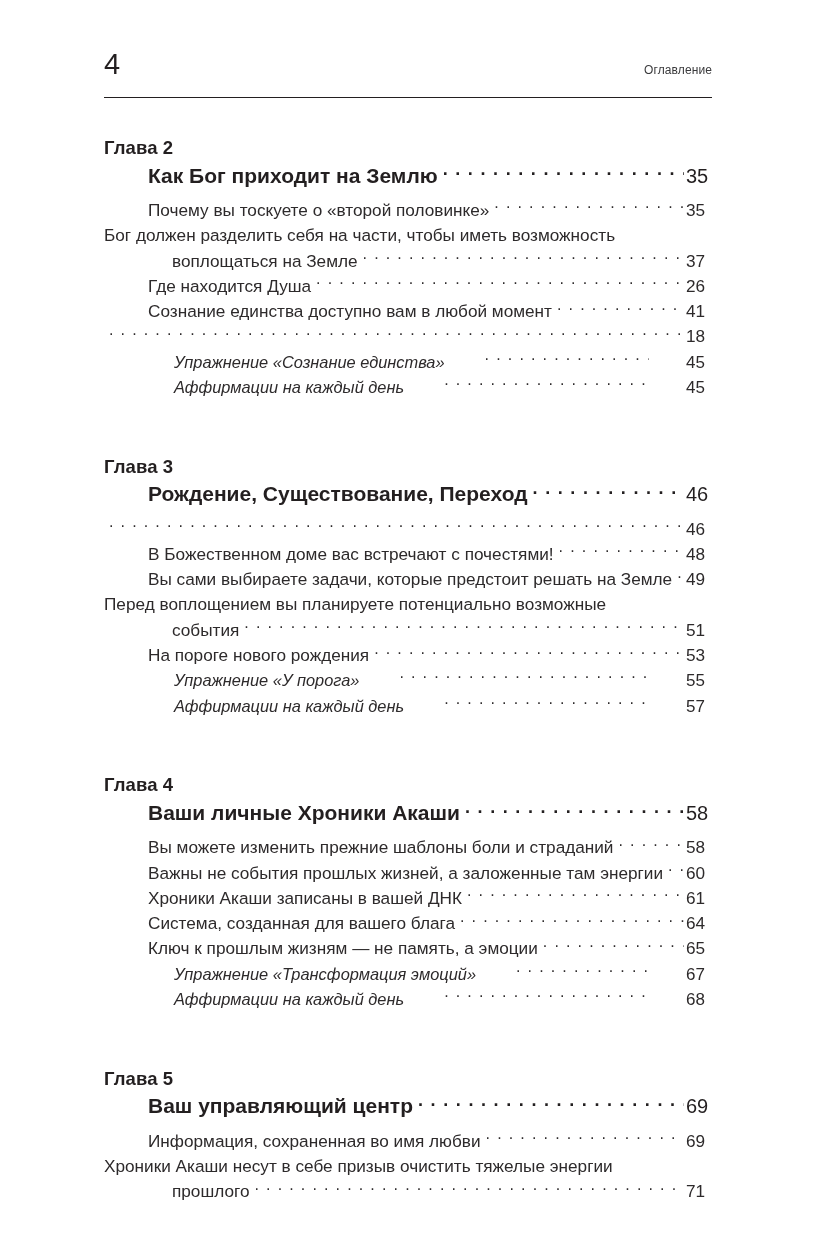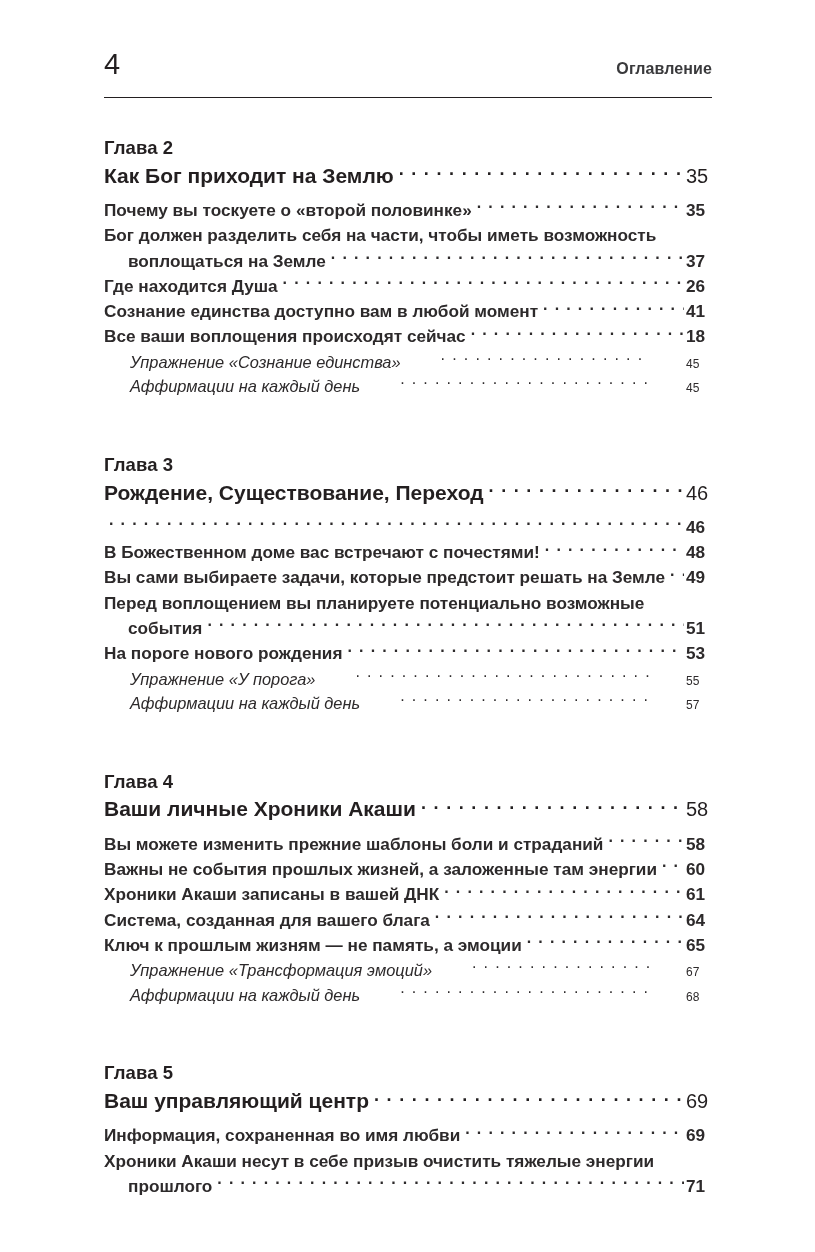--- a/index.html
+++ b/index.html
@@ -39,22 +39,22 @@
     height: 42px;
   }
   .runhead-folio {
     font-size: 29px;
     font-weight: 400;
     letter-spacing: 0.2px;
     color: #231f20;
     line-height: 1;
   }
   .runhead-title {
-    font-size: 16px;
-    font-weight: 700;
+    font-size: 12px;
+    font-weight: 400;
     color: #3a3a3c;
     line-height: 1;
     letter-spacing: 0.1px;
   }
   .runhead-rule {
     height: 0;
     border-top: 1.6px solid #231f20;
     margin-top: 5px;
     width: 608px;
   }
@@ -79,20 +79,21 @@
 
   
   .row {
     display: flex;
     align-items: baseline;
     width: 608px;
   }
   .row .txt {
     flex: 0 1 auto;
     white-space: pre;
+    margin-left: 44px;
   }
   .row .leader {
     flex: 1 1 auto;
     min-width: 6px;
     position: relative;
     overflow: hidden;
     align-self: baseline;
     margin: 0 2px 0 5px;
     height: 1em;
   }
@@ -121,21 +122,21 @@
   .chapter-title-row .leader::before {
     font-size: 18px;
     letter-spacing: 1.3px;
     bottom: 1px;
   }
   .chapter-title-row .pg { font-weight: 400; font-size: 20px; }
 
   
   .entry {
     font-size: 17.2px;
-    font-weight: 700;
+    font-weight: 400;
     color: #2d2a2b;
     line-height: 1.47;
   }
   .entry .leader::before {
     font-size: 16px;
     letter-spacing: 1.35px;
     bottom: 1px;
   }
   .entry .pg { font-size: 17.2px; }
 
@@ -158,21 +159,21 @@
     padding-left: 26px;
     width: 582px;
     gap: 35px;
   }
   .subentry .leader::before {
     font-size: 16px;
     letter-spacing: 1.35px;
     font-style: normal;
     bottom: 1px;
   }
-  .subentry .pg { font-style: normal; font-size: 12px; }
+  .subentry .pg { font-style: normal; font-size: 17px; }
 </style>
 </head>
 <body>
 
 <div class="page">
   <div class="content">
 
     <div class="runhead">
       <div class="runhead-folio">4</div>
       <div class="runhead-title">Оглавление</div>
@@ -202,21 +203,20 @@
             <span class="txt">Где находится Душа</span>
             <span class="leader"></span>
             <span class="pg">26</span>
           </div>
           <div class="row entry">
             <span class="txt">Сознание единства доступно вам в любой момент</span>
             <span class="leader"></span>
             <span class="pg">41</span>
           </div>
           <div class="row entry">
-            <span class="txt">Все ваши воплощения происходят сейчас</span>
             <span class="leader"></span>
             <span class="pg">18</span>
           </div>
           <div class="row subentry">
             <span class="txt">Упражнение «Сознание единства»</span>
             <span class="leader"></span>
             <span class="pg">45</span>
           </div>
           <div class="row subentry">
             <span class="txt">Аффирмации на каждый день</span>

